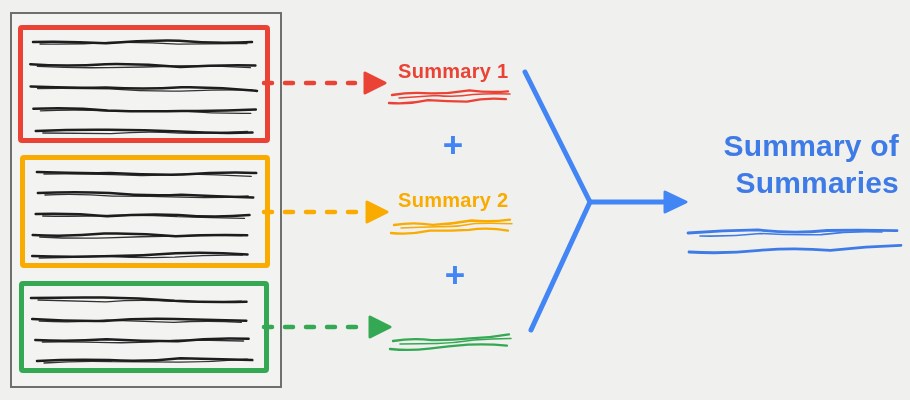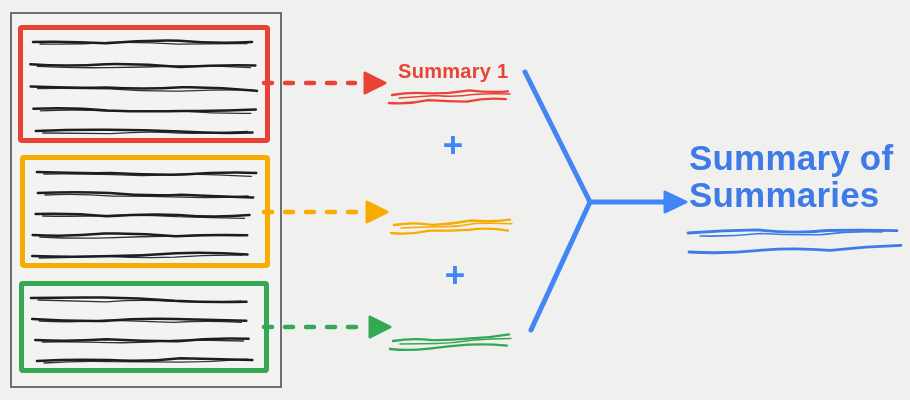--- a/index.html
+++ b/index.html
@@ -29,22 +29,22 @@
   .label-1{left:398px;top:60px;}
   .label-2{left:398px;top:189px;}
   .label-3{left:397px;top:302px;}
   .plus{
     position:absolute;z-index:6;width:34px;height:38px;line-height:38px;
     text-align:center;font-size:35px;font-weight:700;
   }
   .plus-1{left:436px;top:126px;}
   .plus-2{left:438px;top:256px;}
   .output-title{
-    position:absolute;z-index:6;left:689px;top:139px;width:210px;
-    text-align:left;font-size:35px;font-weight:700;line-height:37px;
+    position:absolute;z-index:6;left:689px;top:127px;width:210px;
+    text-align:right;font-size:30px;font-weight:700;line-height:37px;
     letter-spacing:.2px;
   }
 </style>
 </head>
 <body style="background: rgb(240, 240, 239);">
 
 <div class="canvas">
 
   <div class="doc-panel" style="border-color: rgb(111, 111, 111);">
     <div class="chunk chunk-1" style="border-color: rgb(234, 67, 53);">
@@ -124,18 +124,19 @@
         <path d="M686,202 L665,192 L665,212 Z" fill="#4285F4" stroke="#4285F4" stroke-width="3" stroke-linejoin="round"></path>
       </g>
       <g>
         <path d="M688.0,233.0 Q722.8,230.4 757.7,229.9 Q792.5,234.0 827.3,230.5 Q862.2,229.6 897.0,230.7" fill="none" stroke="#3E7BE6" stroke-width="2.8" stroke-linecap="round"></path>
         <path d="M700.0,236.0 Q730.3,236.7 760.7,233.5 Q791.0,235.2 821.3,234.6 Q851.7,230.5 882.0,232.0" fill="none" stroke="#3E7BE6" stroke-width="1.6" stroke-linecap="round"></path>
         <path d="M689.0,252.0 Q724.3,254.1 759.7,250.3 Q795.0,247.4 830.3,250.4 Q865.7,246.2 901.0,245.3" fill="none" stroke="#3E7BE6" stroke-width="2.8" stroke-linecap="round"></path>
       </g>
     </svg>
 
   <div class="summary-label label-1" style="color: rgb(234, 67, 53);">Summary 1</div>
+  <div class="summary-label label-2" style="color: rgb(249, 171, 0);">Summary 2</div>
 
   <div class="plus plus-1" style="color: rgb(66, 133, 244);">+</div>
   <div class="plus plus-2" style="color: rgb(66, 133, 244);">+</div>
 
   <div class="output-title" style="color: rgb(62, 123, 230);">Summary of Summaries</div>
 </div>
 
 </body></html>

